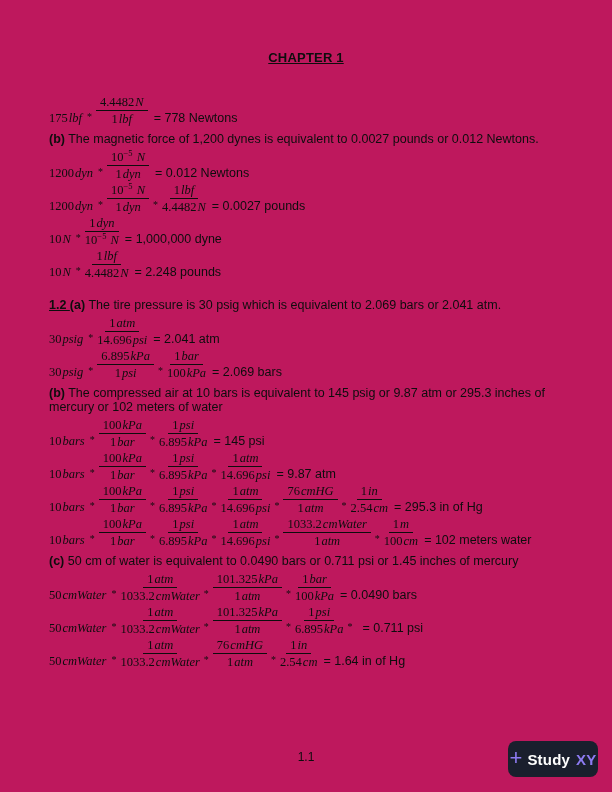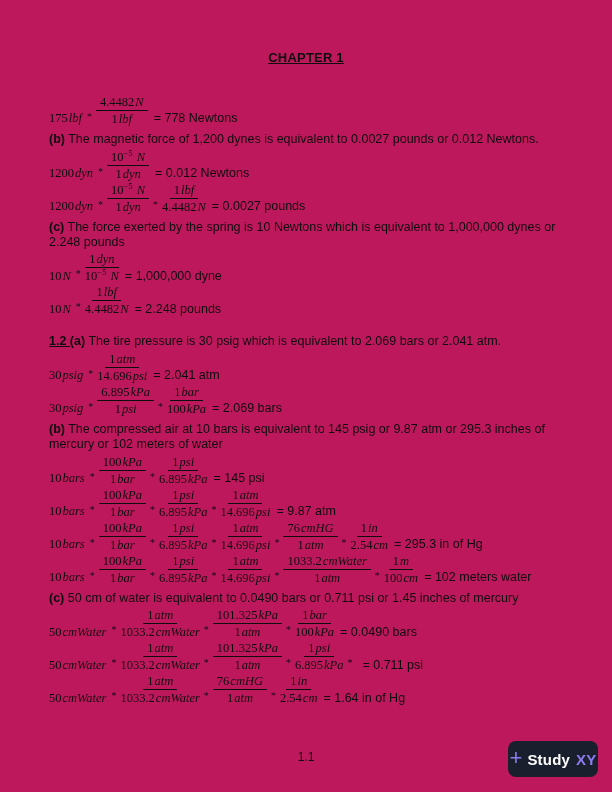--- a/index.html
+++ b/index.html
@@ -79,21 +79,20 @@
             <span class="num math">10<sup>−5</sup> <i>N</i></span>
             <span class="den math">1<i>dyn</i></span>
           </span>
           <span class="star">*</span>
           <span class="frac">
             <span class="num math">1<i>lbf</i></span>
             <span class="den math">4.4482<i>N</i></span>
           </span>
           <span class="result">= 0.0027 pounds</span>
         </div>
-        <div class="para"><span class="part-label">(c)</span><span> The force exerted by the spring is 10 Newtons which is equivalent to 1,000,000 dynes or 2.248 pounds</span></div>
         <div class="eq">
           <span class="lead math">10<i>N</i></span>
           <span class="star">*</span>
           <span class="frac">
             <span class="num math">1<i>dyn</i></span>
             <span class="den math">10<sup>−5</sup> <i>N</i></span>
           </span>
           <span class="result">= 1,000,000 dyne</span>
         </div>
         <div class="eq">

